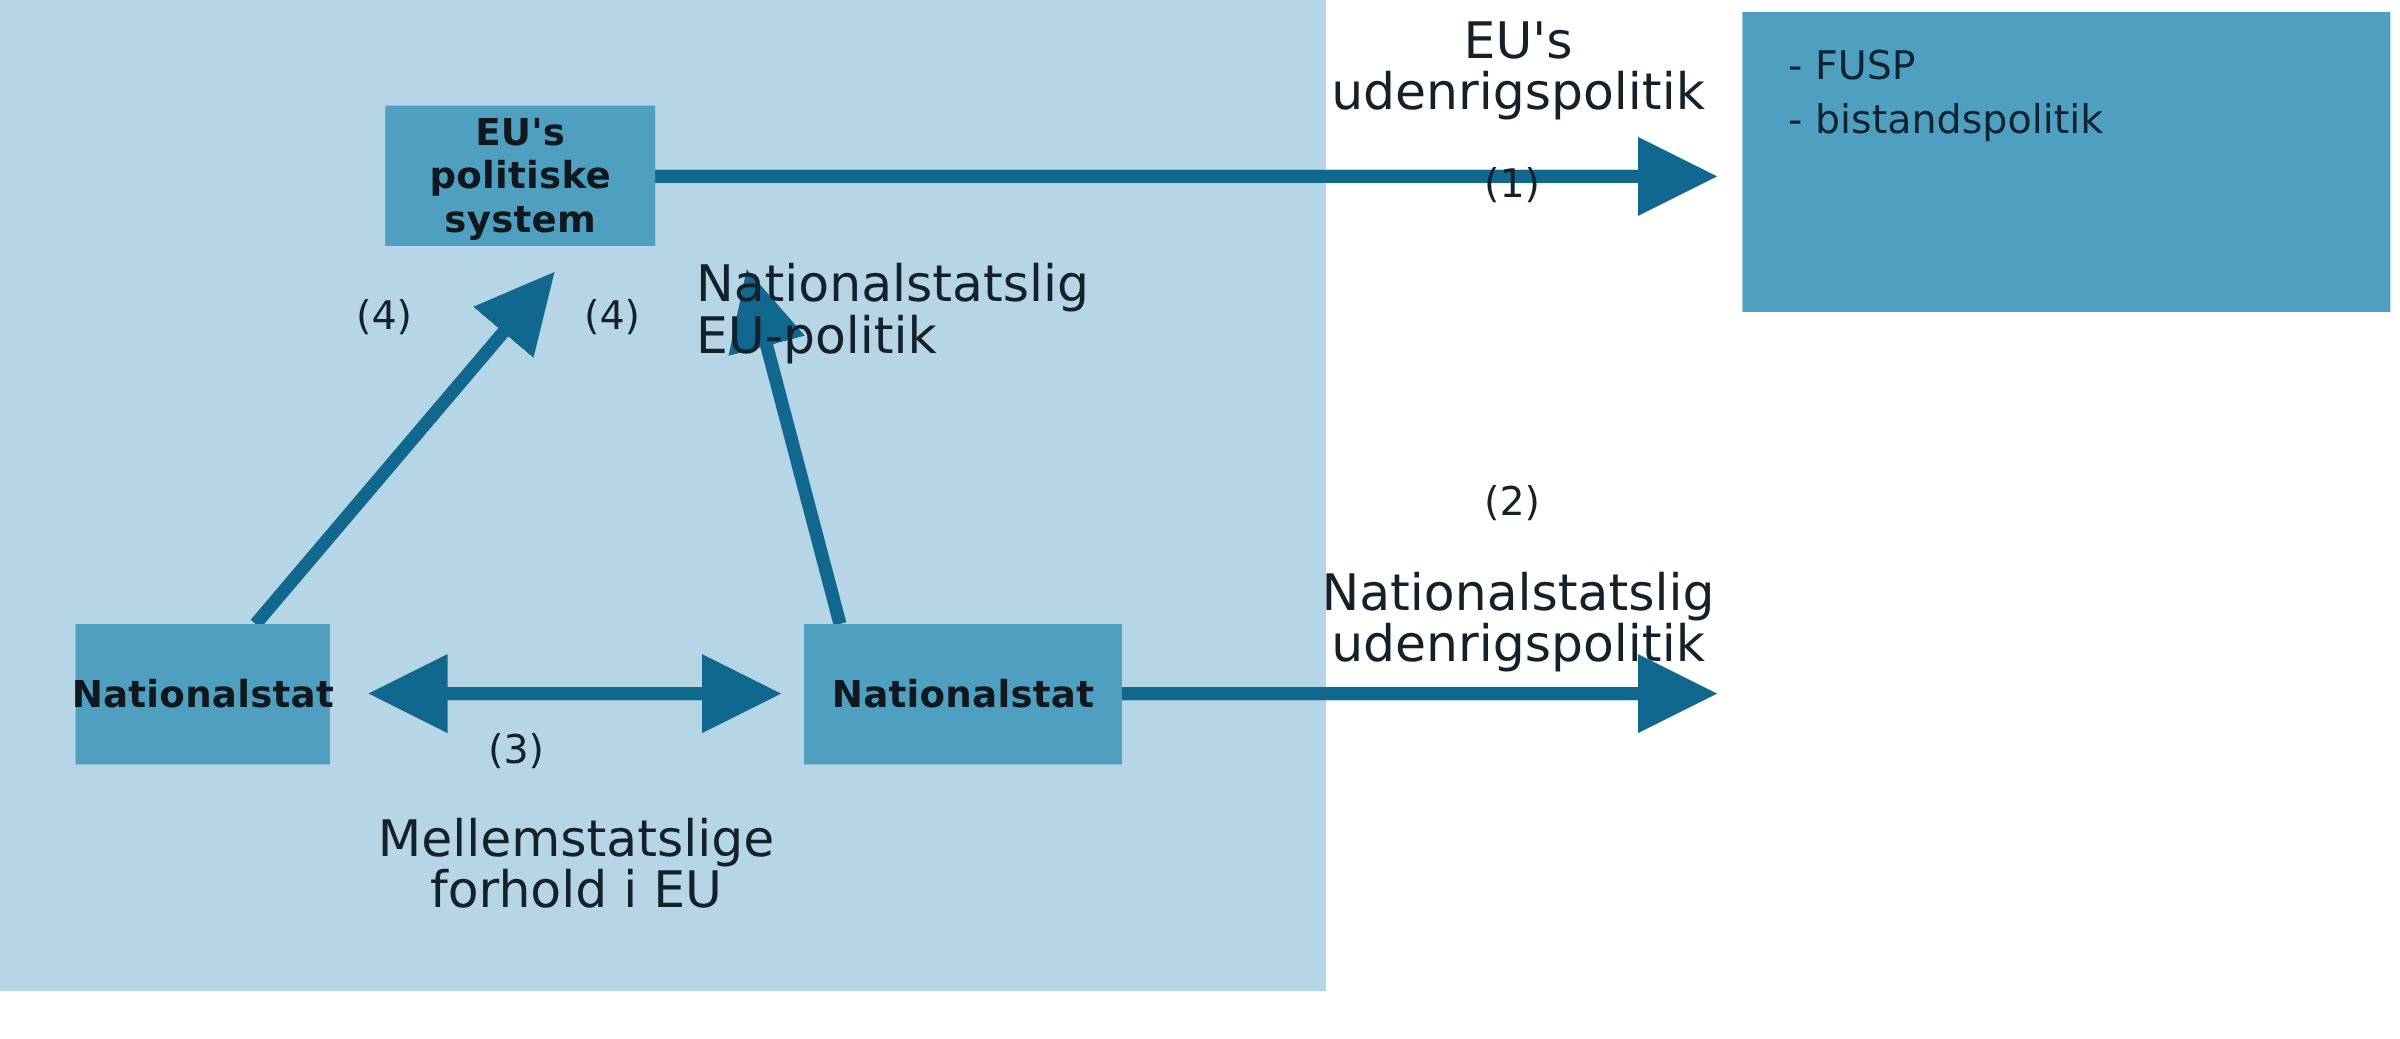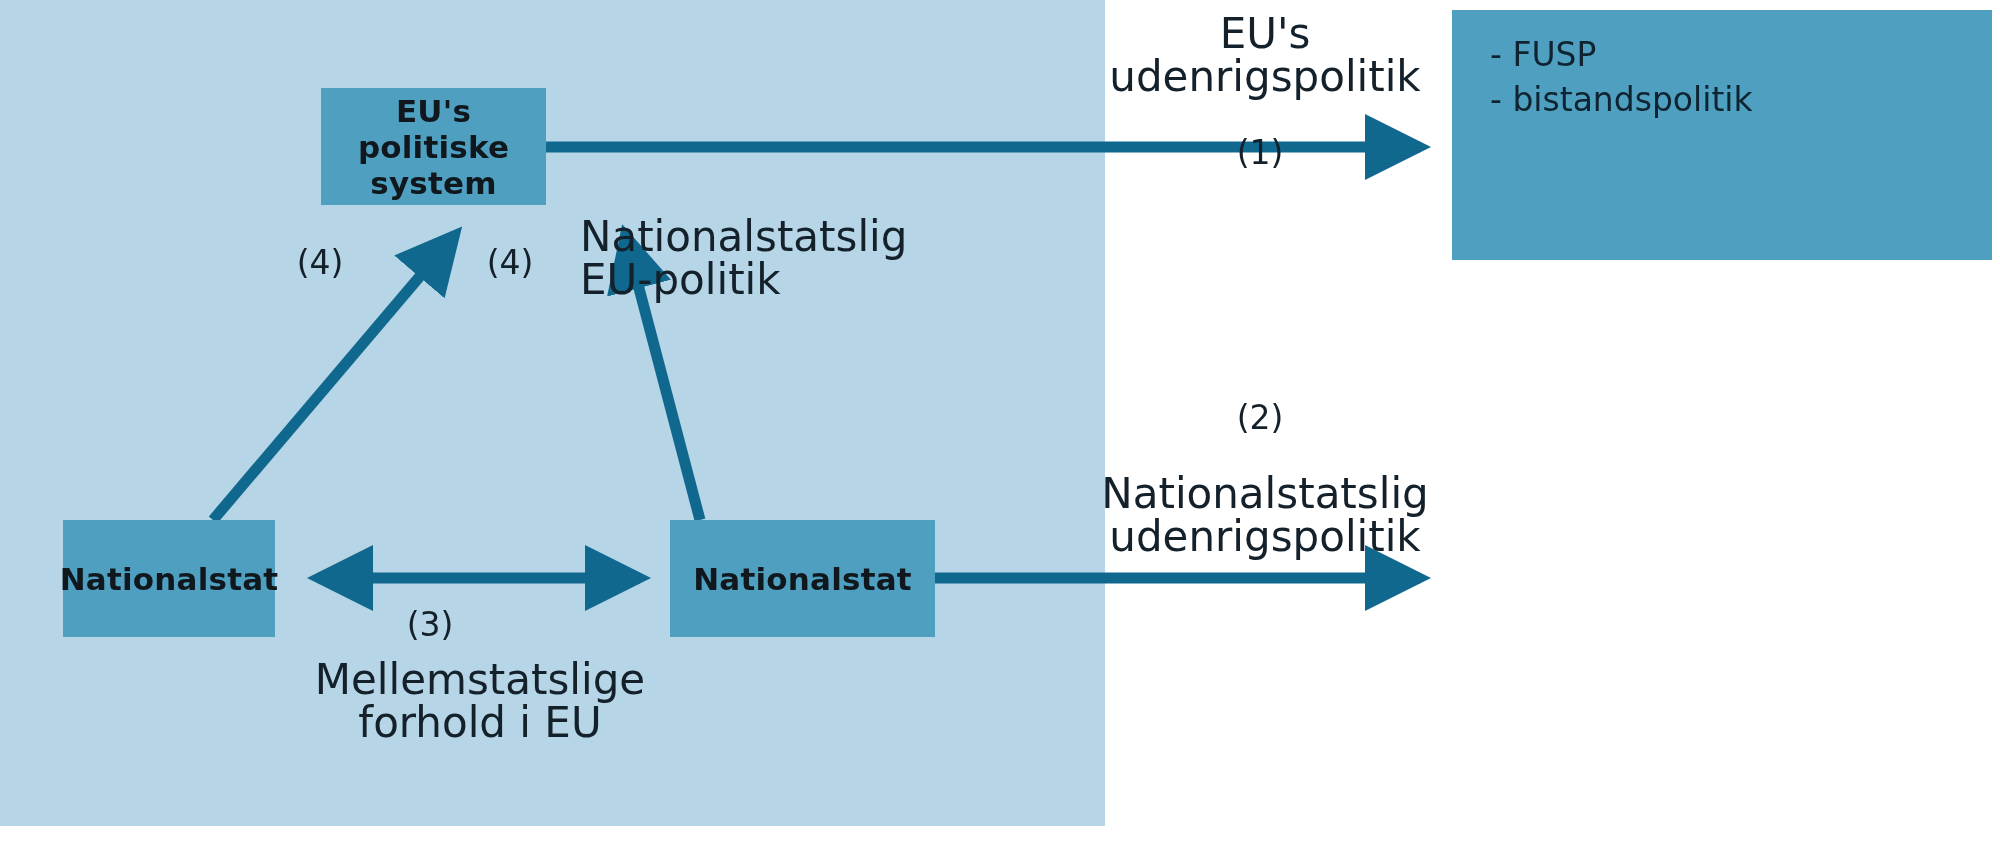--- a/index.html
+++ b/index.html
@@ -133,21 +133,21 @@
     top: 243px;
     width: 150px;
   }
   #num-3 {
     left: 355px;
     top: 605px;
     width: 150px;
   }
   #lbl-mellem {
     left: 280px;
-    top: 658px;
+    top: 677px;
     width: 400px;
   }
   svg.arrows {
     position: absolute;
     left: 0; top: 0;
     width: 2000px;
     height: 866px;
     pointer-events: none;
   }
 </style>

